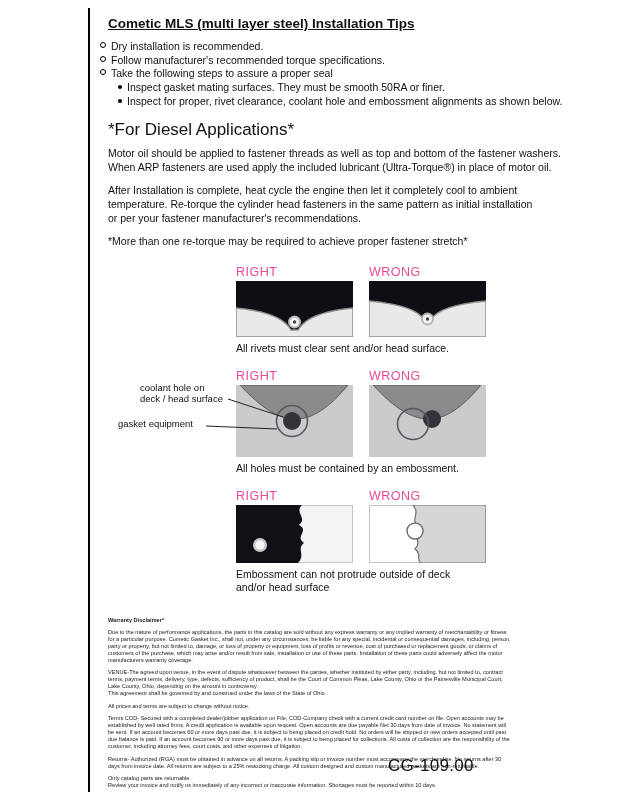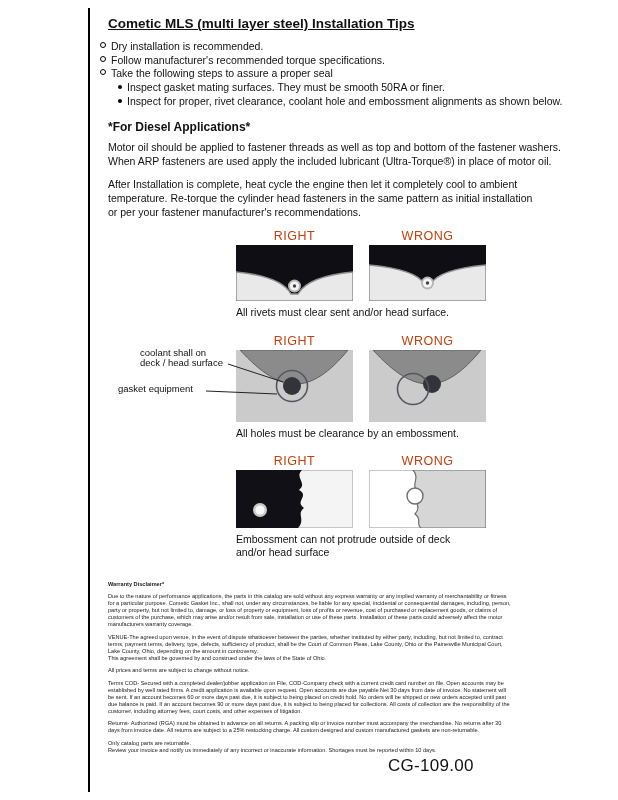--- a/index.html
+++ b/index.html
@@ -11,27 +11,27 @@
   .content { position:absolute; left:108px; top:16px; width:460px; }
 
   .title { font-size:13.5px; font-weight:bold; text-decoration:underline; margin:0 0 9px 0; }
 
   .tips { margin-left:-8px; }
   .tip { font-size:10.5px; line-height:1.3; margin:0; }
   .tip.sub { margin-left:18px; }
   .mk-o { display:inline-block; width:4px; height:4px; border:1px solid #000; border-radius:50%; margin-right:5px; vertical-align:2px; }
   .mk-dot { display:inline-block; width:4px; height:4px; background:#000; border-radius:50%; margin-right:5px; vertical-align:2px; }
 
-  .diesel-heading { font-size:12px; font-weight:bold; margin:12px 0 7px 0; }
+  .diesel-heading { font-size:17px; font-weight:normal; margin:12px 0 7px 0; }
   .para { font-size:10.5px; line-height:1.3; margin:0 0 10px 0; white-space:pre-line; }
   .para.note { margin:4px 0 16px 0; }
 
   .fig-row { display:flex; gap:16px; margin-left:128px; position:relative; }
   .fig-col { width:117px; }
-  .fig-label { width:117px; text-align:center; font-size:12.5px; color:#c2410c; letter-spacing:0.5px; margin-bottom:2px; }
+  .fig-label { width:117px; text-align:left; font-size:12.5px; color:#ec4899; letter-spacing:0.5px; margin-bottom:2px; }
   .fig-img { display:block; }
   .fig-caption { font-size:10.5px; margin:5px 0 14px 128px; white-space:pre-line; line-height:1.25; }
 
   .fig-ann { position:absolute; font-size:9.5px; line-height:1.15; white-space:pre-line; color:#111; }
   .ann1 { left:-96px; top:14px; }
   .ann2 { left:-118px; top:50px; }
   .leaders { position:absolute; left:-122px; top:0; width:250px; height:90px; pointer-events:none; overflow:visible; }
 
   .legal { margin-top:22px; width:404px; font-size:5.6px; line-height:1.25; color:#222; }
   .legal-h { font-weight:bold; margin:0 0 5.5px 0; }
@@ -55,20 +55,21 @@
       <div class="tip sub"><span class="mk-dot"></span><span>Inspect gasket mating surfaces.  They must be smooth 50RA or finer.</span></div>
       <div class="tip sub"><span class="mk-dot"></span><span>Inspect for proper, rivet clearance, coolant hole and embossment alignments as shown below.</span></div>
     </div>
 
     <h2 class="diesel-heading">*For Diesel Applications*</h2>
     <p class="para">Motor oil should be applied to fastener threads as well as top and bottom of the fastener washers.
 When ARP fasteners are used apply the included lubricant (Ultra-Torque®) in place of motor oil.</p>
     <p class="para">After Installation is complete, heat cycle the engine then let it completely cool to ambient
 temperature. Re-torque the cylinder head fasteners in the same pattern as initial installation
 or per your fastener manufacturer's recommendations.</p>
+    <p class="para note">*More than one re-torque may be required to achieve proper fastener stretch*</p>
 
     <div class="fig-row">
       <div class="fig-col">
         <div class="fig-label">RIGHT</div>
         <svg class="fig-img" width="117" height="56" viewBox="0 0 117 56">
           <rect width="117" height="56" fill="#0e0e14"></rect>
           <path d="M0,56 L0,27 C32,30 49,38 55,49 L62,49 C68,38 85,30 117,27 L117,56 Z" fill="#e9e9e9" stroke="#8f8f8f" stroke-width="1.5"></path>
           <circle cx="58.5" cy="41" r="6.5" fill="#b5b5b5"></circle>
           <circle cx="58.5" cy="41" r="4.6" fill="#f4f4f4"></circle>
           <circle cx="58.5" cy="41" r="1.7" fill="#40404a"></circle>
@@ -81,21 +82,21 @@
           <path d="M0,56 L0,20 C34,23 51,30 56,40 L61,40 C66,30 83,23 117,20 L117,56 Z" fill="#e9e9e9" stroke="#8f8f8f" stroke-width="1.5"></path>
           <circle cx="58.5" cy="38" r="6.5" fill="#b5b5b5"></circle>
           <circle cx="58.5" cy="38" r="4.6" fill="#f4f4f4"></circle>
           <circle cx="58.5" cy="38" r="1.7" fill="#40404a"></circle>
         </svg>
       </div>
     </div>
     <p class="fig-caption">All rivets must clear sent and/or head surface.</p>
 
     <div class="fig-row">
-      <div class="fig-ann ann1">coolant shall on
+      <div class="fig-ann ann1">coolant hole on
 deck / head surface</div>
       <div class="fig-ann ann2">gasket equipment</div>
       <svg class="leaders" width="250" height="90" viewBox="0 0 250 90">
         <line x1="114" y1="30" x2="169" y2="48" stroke="#222" stroke-width="1"></line>
         <line x1="92" y1="57" x2="163" y2="60" stroke="#222" stroke-width="1"></line>
       </svg>
       <div class="fig-col">
         <div class="fig-label">RIGHT</div>
         <svg class="fig-img" width="117" height="72" viewBox="0 0 117 72">
           <rect width="117" height="72" fill="#cbcbcb"></rect>
@@ -107,21 +108,21 @@
       <div class="fig-col">
         <div class="fig-label">WRONG</div>
         <svg class="fig-img" width="117" height="72" viewBox="0 0 117 72">
           <rect width="117" height="72" fill="#cbcbcb"></rect>
           <path d="M4,0 C26,24 42,33 58,34 C76,35 94,22 112,0 Z" fill="#8b8b8b" stroke="#5f5f5f" stroke-width="1"></path>
           <circle cx="63" cy="34" r="9" fill="#33333b"></circle>
           <circle cx="44" cy="39" r="15.5" fill="none" stroke="#55555f" stroke-width="1.6"></circle>
         </svg>
       </div>
     </div>
-    <p class="fig-caption">All holes must be clearance by an embossment.</p>
+    <p class="fig-caption">All holes must be contained by an embossment.</p>
 
     <div class="fig-row">
       <div class="fig-col">
         <div class="fig-label">RIGHT</div>
         <svg class="fig-img" width="117" height="58" viewBox="0 0 117 58">
           <rect x="0.5" y="0.5" width="116" height="57" fill="#f4f4f4" stroke="#c5c5c5"></rect>
           <path d="M0,0 L66,0 C58,8 72,13 63,20 C74,26 58,31 68,38 C60,44 70,49 62,58 L0,58 Z" fill="#101016"></path>
           <circle cx="24" cy="40" r="7" fill="#c9c9c9"></circle>
           <circle cx="24" cy="40" r="4.6" fill="#f7f7f7"></circle>
         </svg>

